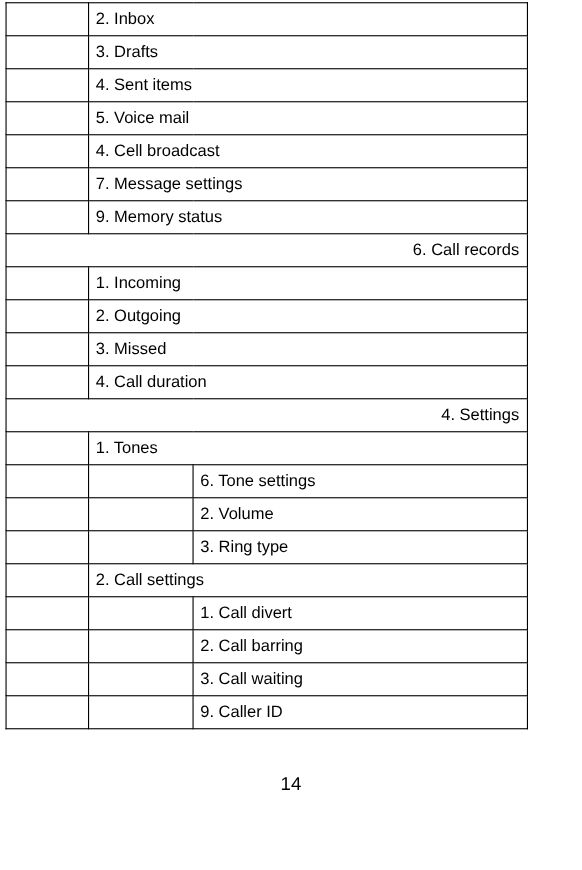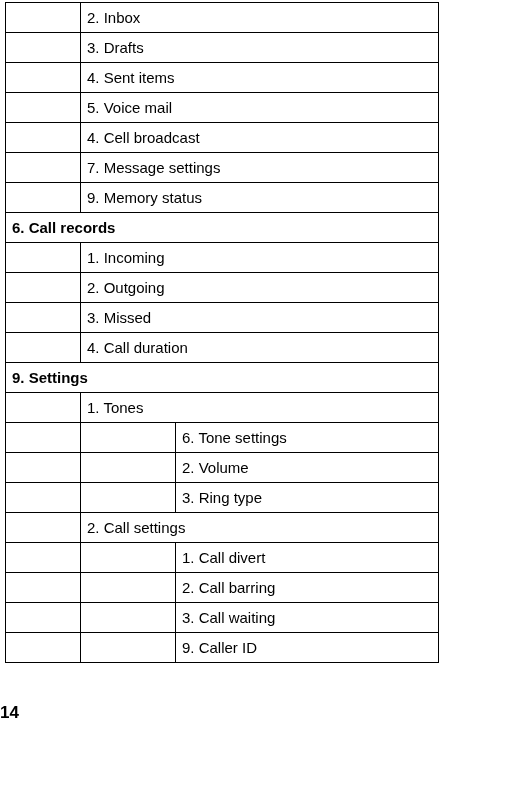--- a/index.html
+++ b/index.html
@@ -11,40 +11,42 @@
     font-size: 15px;
     color: #000;
     background: #fff;
   }
   .page {
     width: 529px;
     padding-top: 2px;
   }
   table {
     border-collapse: collapse;
-    width: 434px;
+    width: 475px;
     margin-left: 5px;
   }
   td {
     border: 1px solid #000;
     padding: 6px 7px 6px 7px;
     vertical-align: middle;
     height: 30px;
   }
   td.col0 { width: 75px; }
   td.col1 { width: 95px; }
   td.section {
-    font-weight: bold;
+    font-weight: normal;
     padding-left: 6px;
+    text-align: right;
   }
   td.sub {
     padding-left: 6px;
   }
   .pagenum {
-    font-weight: bold;
+    text-align: center;
+    font-weight: normal;
     font-size: 17px;
     margin-top: 40px;
   }
 </style>
 </head>
 <body>
 
 <div class="page">
   <table>
 
@@ -92,21 +94,21 @@
     <tr>
           <td class="col0"></td>
           <td colspan="2" class="sub">3. Missed</td>
         </tr>
     <tr>
           <td class="col0"></td>
           <td colspan="2" class="sub">4. Call duration</td>
         </tr>
 
     <tr>
-          <td colspan="3" class="section">9. Settings</td>
+          <td colspan="3" class="section">4. Settings</td>
         </tr>
     <tr>
           <td class="col0"></td>
           <td colspan="2" class="sub">1. Tones</td>
         </tr>
     <tr>
           <td class="col0"></td>
           <td class="col1"></td>
           <td class="sub">6. Tone settings</td>
         </tr>

